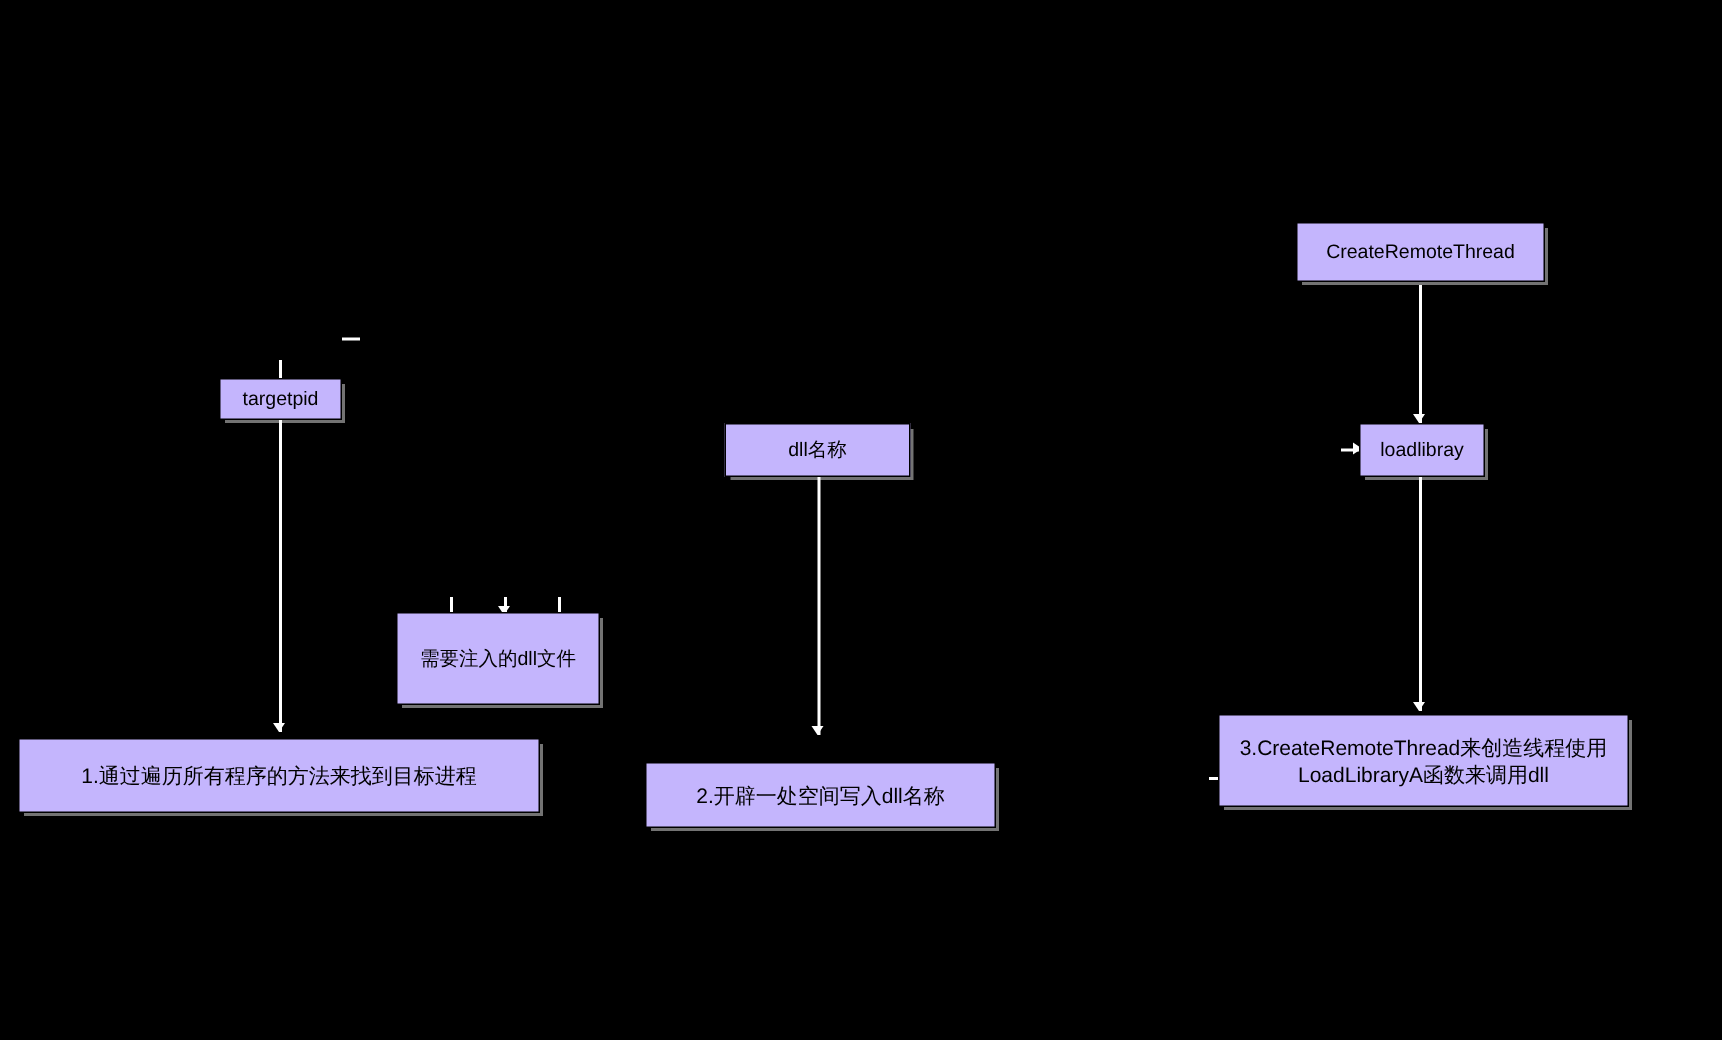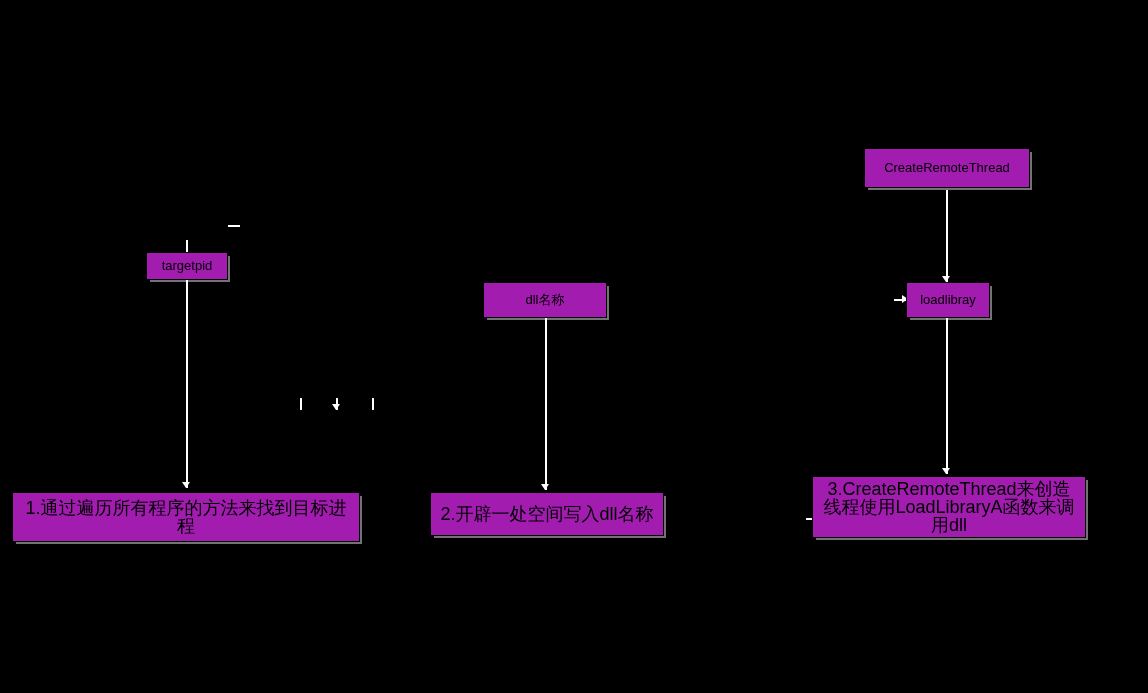--- a/index.html
+++ b/index.html
@@ -11,38 +11,38 @@
     position: relative;
     width: 1148px;
     height: 693px;
     background: #000000;
     overflow: hidden;
     font-family: "Liberation Sans", sans-serif;
   }
   .node {
     position: absolute;
     box-sizing: border-box;
-    background: #a21caf;
+    background: #c4b5fd;
     border: 1px solid #000000;
     color: #000000;
     display: flex;
     align-items: center;
     justify-content: center;
     text-align: center;
     font-family: "Liberation Sans", sans-serif;
     font-size: 13px;
     line-height: 16px;
     padding: 2px 6px;
     box-shadow: 3px 3px 0 -1px rgba(255,255,255,0.45);
   }
   .node span {
     display: block;
     width: 100%;
   }
-  .node.big { font-size: 18px; line-height: 18px; }
+  .node.big { font-size: 14px; line-height: 18px; }
   .connector {
     position: absolute;
     background: #ffffff;
   }
   .arrow {
     position: absolute;
     width: 0;
     height: 0;
   }
   .arrow.down {
@@ -94,26 +94,29 @@
   </div>
 
   <div class="node" style="left:483px; top:282px; width:124px; height:36px;">
     <span>dll名称</span>
   </div>
 
   <div class="node" style="left:906px; top:282px; width:84px; height:36px;text-align:center;">
     <span>loadlibray</span>
   </div>
 
+  <div class="node" style="left:264px; top:408px; width:136px; height:62px;">
+    <span>需要注入的dll文件</span>
+  </div>
 
   <div class="node big" style="left:12px; top:492px; width:348px; height:50px;">
     <span>1.通过遍历所有程序的方法来找到目标进程</span>
   </div>
 
-  <div class="node big" style="left:430px; top:492px; width:234px; height:44px;">
+  <div class="node big" style="left:430px; top:508px; width:234px; height:44px;">
     <span>2.开辟一处空间写入dll名称</span>
   </div>
 
   <div class="node big" style="left:812px; top:476px; width:274px; height:62px;">
     <span>3.CreateRemoteThread来创造线程使用LoadLibraryA函数来调用dll</span>
   </div>
 
 </div>
 
 </body></html>

